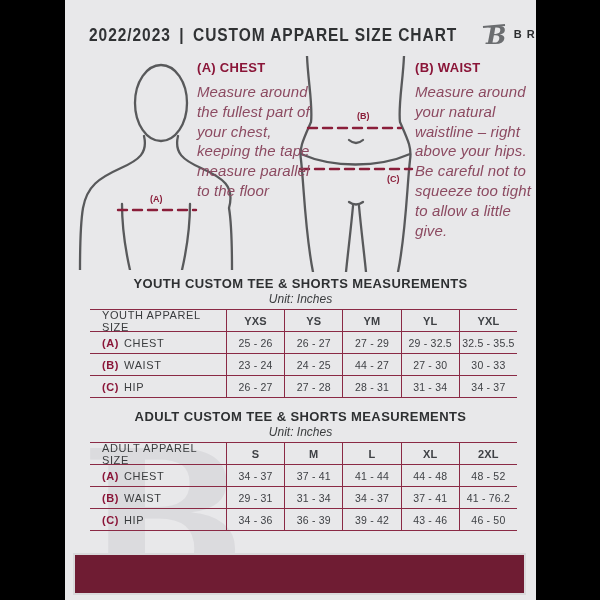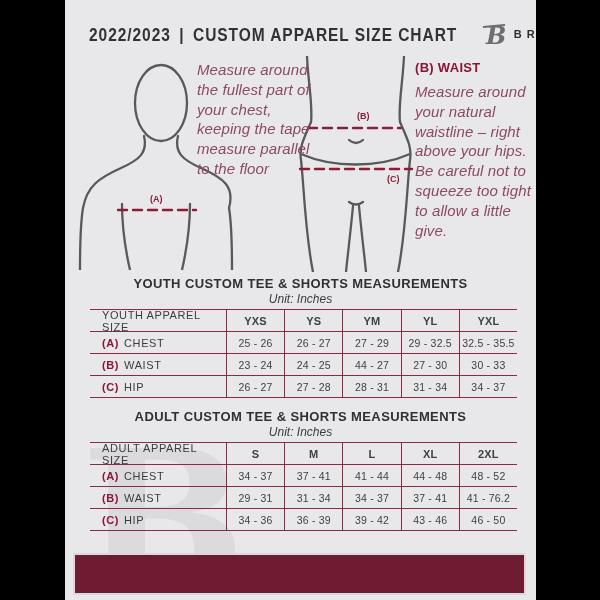--- a/index.html
+++ b/index.html
@@ -81,20 +81,21 @@
       <ellipse cx="84" cy="45" rx="26" ry="38"></ellipse>
       <path d="M 67 78 C 71 95, 62 102, 44 110 C 22 120, 10 128, 6 150 C 4 162, 3 186, 3 212"></path>
       <path d="M 101 78 C 97 95, 106 102, 124 110 C 146 120, 158 128, 152 150 C 154 162, 155 186, 155 212"></path>
       <path d="M 45 146 C 45 168, 48 190, 53 212"></path>
       <path d="M 113 146 C 113 168, 110 190, 105 212"></path>
       <line class="dash" x1="41" y1="152" x2="119" y2="152"></line>
       <text x="73" y="144">(A)</text>
     </svg>
 
     <div class="instr" style="left:132px;top:60px;width:114px;">
+      <h3>(A) CHEST</h3>
       <p>Measure around the fullest part of your chest, keeping the tape measure parallel to the floor</p>
     </div>
 
     <svg class="fig" style="left:228px;top:56px;" width="125" height="216" viewBox="0 0 125 216">
       <path d="M 14 0 C 15 25, 20 50, 18 66 C 10 84, 6 92, 8 104 C 11 130, 12 176, 20 216"></path>
       <path d="M 111 0 C 110 25, 105 50, 107 66 C 115 84, 119 92, 117 104 C 114 130, 113 176, 105 216"></path>
       <path d="M 56 84 q 7 6 14 0"></path>
       <path d="M 8 98 C 40 112, 85 112, 117 98"></path>
       <path d="M 56 146 q 7 5 14 0"></path>
       <path d="M 60 150 C 58 172, 55 196, 53 216"></path>

